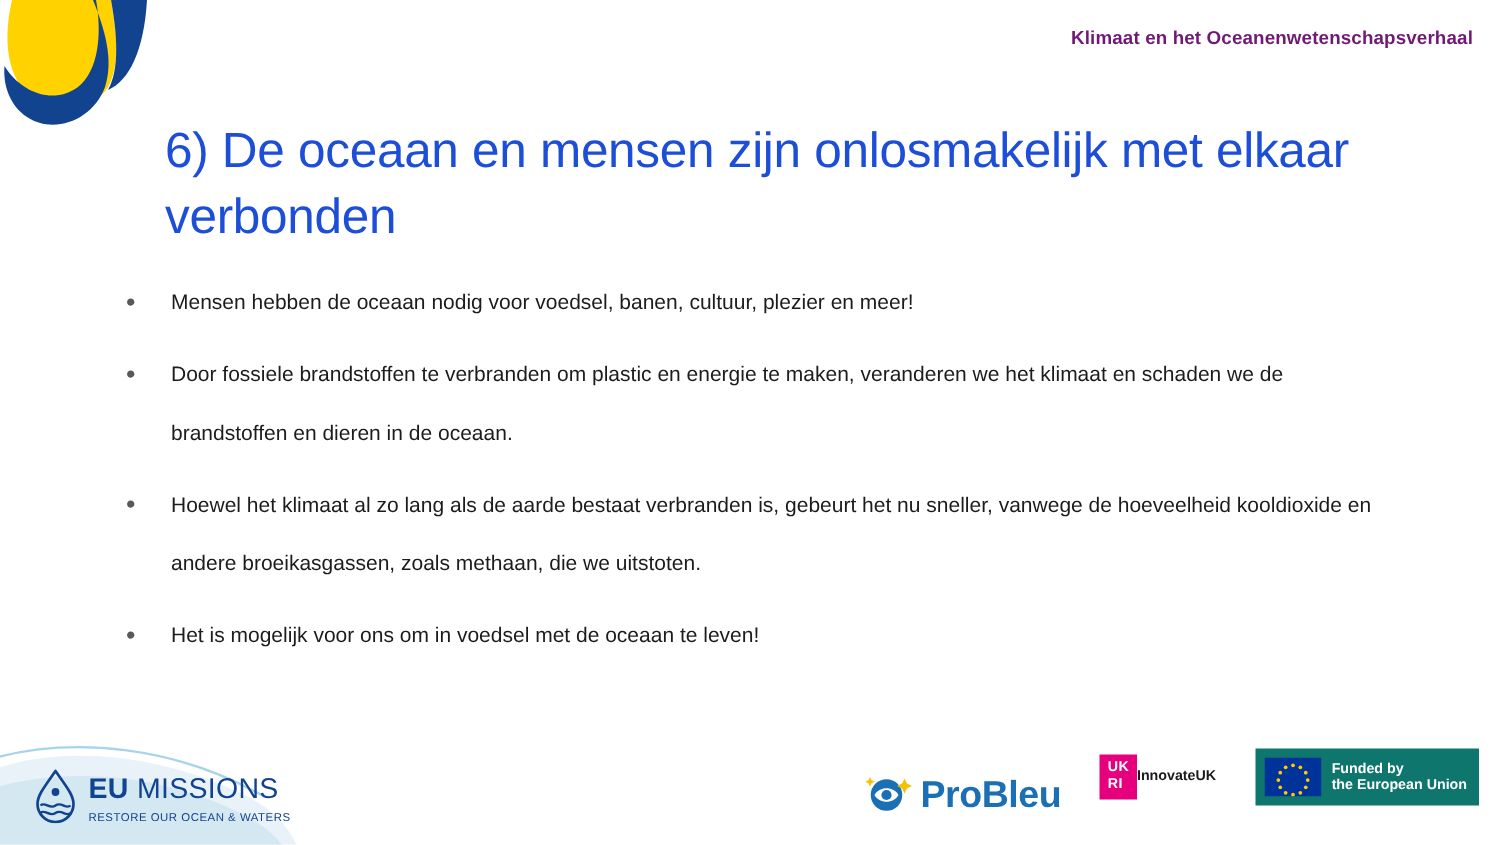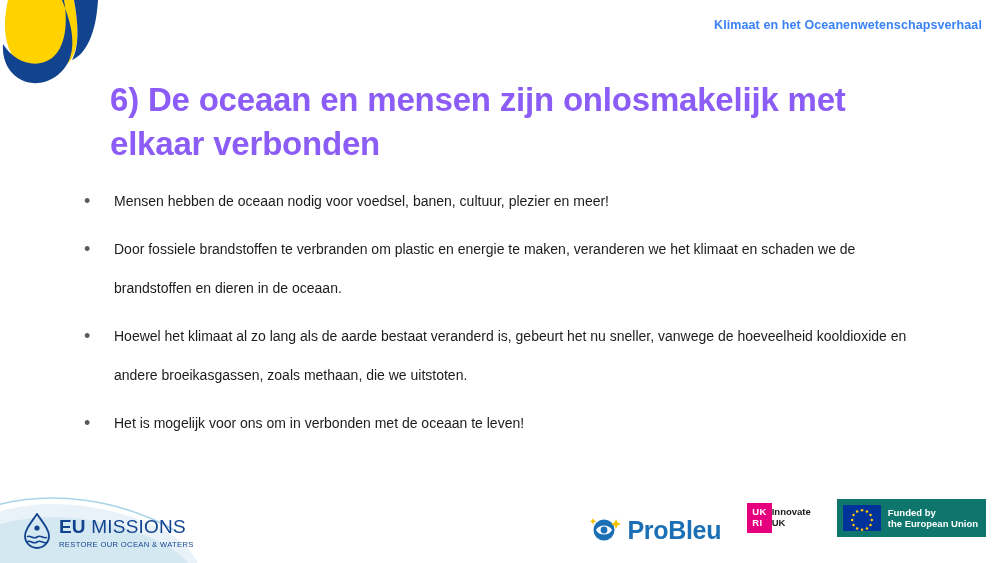--- a/index.html
+++ b/index.html
@@ -27,35 +27,35 @@
     pointer-events: none;
   }
 
   
   .eyebrow {
     position: absolute;
     right: 18px;
     top: 18px;
     font-size: 12.5px;
     font-weight: bold;
-    color: #3b82f6;
+    color: #701a75;
     letter-spacing: 0.1px;
     white-space: nowrap;
   }
 
   
   .slide-title {
     position: absolute;
     left: 110px;
     top: 56px;
     width: 790px;
     font-size: 33px;
     line-height: 1.33;
-    font-weight: bold;
-    color: #8b5cf6;
+    font-weight: normal;
+    color: #1d4ed8;
     letter-spacing: -0.2px;
   }
 
   
   .bullet-list {
     position: absolute;
     left: 78px;
     top: 182px;
     width: 840px;
   }
@@ -163,22 +163,23 @@
     background: #e6007e;
     color: #ffffff;
     font-size: 9.5px;
     font-weight: bold;
     line-height: 10.5px;
     padding: 4px 5px 5px 5px;
     letter-spacing: 0.4px;
   }
   .logo-ukri .ukri-right {
     display: flex;
-    flex-direction: column;
+    flex-direction: row;
     line-height: 1.12;
+    align-items: flex-end;
   }
   .logo-ukri .ukri-right span {
     font-size: 9.5px;
     font-weight: bold;
     color: #1a1a1a;
   }
 
   
   .logo-eu {
     display: flex;
@@ -228,26 +229,26 @@
     <div class="bullet-text">Mensen hebben de oceaan nodig voor voedsel, banen, cultuur, plezier en meer!</div>
   </div>
 
   <div class="bullet-item">
     <div class="bullet-dot">•</div>
     <div class="bullet-text">Door fossiele brandstoffen te verbranden om plastic en energie te maken, veranderen we het klimaat en schaden we de brandstoffen en dieren in de oceaan.</div>
   </div>
 
   <div class="bullet-item">
     <div class="bullet-dot">•</div>
-    <div class="bullet-text">Hoewel het klimaat al zo lang als de aarde bestaat veranderd is, gebeurt het nu sneller, vanwege de hoeveelheid kooldioxide en andere broeikasgassen, zoals methaan, die we uitstoten.</div>
+    <div class="bullet-text">Hoewel het klimaat al zo lang als de aarde bestaat verbranden is, gebeurt het nu sneller, vanwege de hoeveelheid kooldioxide en andere broeikasgassen, zoals methaan, die we uitstoten.</div>
   </div>
 
   <div class="bullet-item">
     <div class="bullet-dot">•</div>
-    <div class="bullet-text">Het is mogelijk voor ons om in verbonden met de oceaan te leven!</div>
+    <div class="bullet-text">Het is mogelijk voor ons om in voedsel met de oceaan te leven!</div>
   </div>
 
 </div>
 
 <div class="eu-missions">
   <svg class="wave-bg" viewBox="0 0 230 96" xmlns="http://www.w3.org/2000/svg">
     <path d="M0,28 C50,8 120,16 175,44 C196,55 210,72 214,96 L0,96 Z" fill="#e8f2f8"></path>
     <path d="M0,40 C55,22 122,30 172,56 C192,66 204,80 208,96 L0,96 Z" fill="#d4e8f2"></path>
     <path d="M0,20 C60,2 130,12 186,44" fill="none" stroke="#a8d4e8" stroke-width="1.6"></path>
   </svg>

